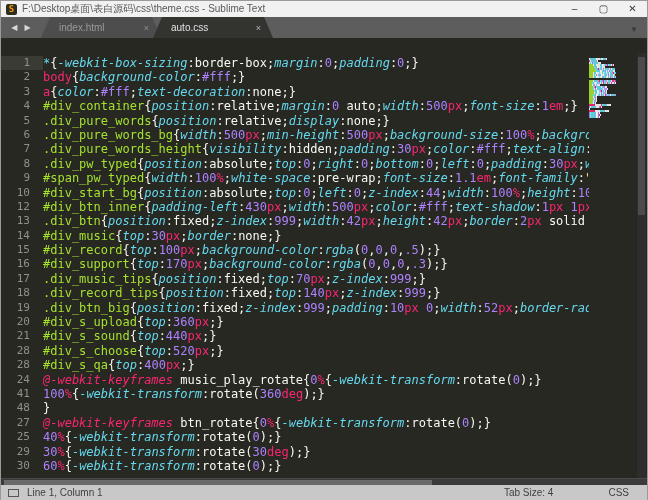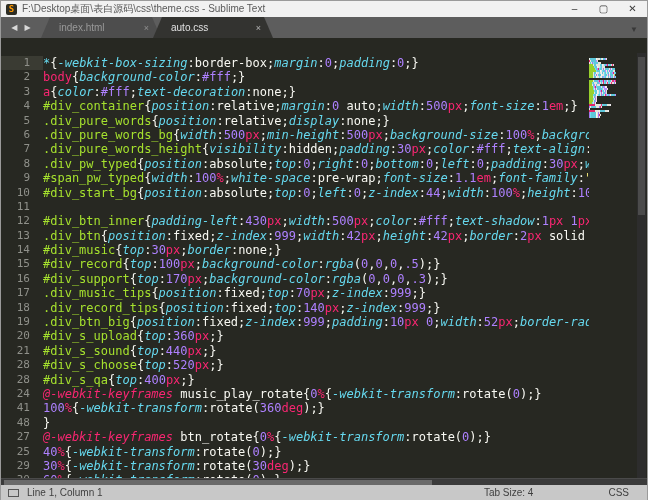--- a/index.html
+++ b/index.html
@@ -53,21 +53,21 @@
 
   
   .vscroll { position:absolute; top:52px; right:1px; width:9px; height:425px; background:#2d2d2d; }
   .vscroll-thumb { position:absolute; top:4px; left:1px; width:7px; height:158px; background:#4b4b4b; }
   .hscroll { position:absolute; top:477px; left:0; width:646px; height:7px; background:#3a3a3a; border-top:1px solid #4a4a4a; }
   .hscroll-thumb { position:absolute; top:1px; left:3px; width:428px; height:5px; background:#6a6a6a; }
 
   
   .statusbar { position:absolute; top:484px; left:0; width:646px; height:15px; background:#c8c8c8; display:flex; align-items:center; font-size:10px; color:#3f3f3f; }
   .status-icon { width:11px; height:8px; border:1px solid #555; margin:0 8px 0 7px; flex:none; }
-  .status-right { margin-left:auto; display:flex; align-items:flex-end; gap:75px; margin-right:18px; }
+  .status-right { margin-left:auto; display:flex; align-items:flex-end; gap:55px; margin-right:18px; }
 </style>
 </head>
 <body>
 
 <div class="window">
 
   <div class="titlebar">
     <span class="app-icon">S</span>
     <span class="title-text">F:\Desktop桌面\表白源码\css\theme.css - Sublime Text</span>
     <span class="win-controls">
@@ -101,21 +101,20 @@
         <div class="line"><span class="ln-box current">1</span><span class="code"><span class="tk-cy">*</span><span class="tk-w">{</span><span class="tk-ci">-webkit-box-sizing</span><span class="tk-w">:</span><span class="tk-w">border-box</span><span class="tk-w">;</span><span class="tk-ci">margin</span><span class="tk-w">:</span><span class="tk-pu">0</span><span class="tk-w">;</span><span class="tk-ci">padding</span><span class="tk-w">:</span><span class="tk-pu">0</span><span class="tk-w">;}</span></span></div>
         <div class="line"><span class="ln-box">2</span><span class="code"><span class="tk-pk">body</span><span class="tk-w">{</span><span class="tk-ci">background-color</span><span class="tk-w">:</span><span class="tk-pu">#fff</span><span class="tk-w">;}</span></span></div>
         <div class="line"><span class="ln-box">3</span><span class="code"><span class="tk-pk">a</span><span class="tk-w">{</span><span class="tk-ci">color</span><span class="tk-w">:</span><span class="tk-pu">#fff</span><span class="tk-w">;</span><span class="tk-ci">text-decoration</span><span class="tk-w">:</span><span class="tk-w">none</span><span class="tk-w">;}</span></span></div>
         <div class="line"><span class="ln-box">4</span><span class="code"><span class="tk-g">#div_container</span><span class="tk-w">{</span><span class="tk-ci">position</span><span class="tk-w">:</span><span class="tk-w">relative</span><span class="tk-w">;</span><span class="tk-ci">margin</span><span class="tk-w">:</span><span class="tk-pu">0</span><span class="tk-w"> auto</span><span class="tk-w">;</span><span class="tk-ci">width</span><span class="tk-w">:</span><span class="tk-pu">500</span><span class="tk-pk">px</span><span class="tk-w">;</span><span class="tk-ci">font-size</span><span class="tk-w">:</span><span class="tk-pu">1</span><span class="tk-pk">em</span><span class="tk-w">;}</span></span></div>
         <div class="line"><span class="ln-box">5</span><span class="code"><span class="tk-g">.div_pure_words</span><span class="tk-w">{</span><span class="tk-ci">position</span><span class="tk-w">:</span><span class="tk-w">relative</span><span class="tk-w">;</span><span class="tk-ci">display</span><span class="tk-w">:</span><span class="tk-w">none</span><span class="tk-w">;}</span></span></div>
         <div class="line"><span class="ln-box">6</span><span class="code"><span class="tk-g">.div_pure_words_bg</span><span class="tk-w">{</span><span class="tk-ci">width</span><span class="tk-w">:</span><span class="tk-pu">500</span><span class="tk-pk">px</span><span class="tk-w">;</span><span class="tk-ci">min-height</span><span class="tk-w">:</span><span class="tk-pu">500</span><span class="tk-pk">px</span><span class="tk-w">;</span><span class="tk-ci">background-size</span><span class="tk-w">:</span><span class="tk-pu">100</span><span class="tk-pk">%</span><span class="tk-w">;</span><span class="tk-ci">background-r</span></span></div>
         <div class="line"><span class="ln-box">7</span><span class="code"><span class="tk-g">.div_pure_words_height</span><span class="tk-w">{</span><span class="tk-ci">visibility</span><span class="tk-w">:</span><span class="tk-w">hidden</span><span class="tk-w">;</span><span class="tk-ci">padding</span><span class="tk-w">:</span><span class="tk-pu">30</span><span class="tk-pk">px</span><span class="tk-w">;</span><span class="tk-ci">color</span><span class="tk-w">:</span><span class="tk-pu">#fff</span><span class="tk-w">;</span><span class="tk-ci">text-align</span><span class="tk-w">:</span></span></div>
         <div class="line"><span class="ln-box">8</span><span class="code"><span class="tk-g">.div_pw_typed</span><span class="tk-w">{</span><span class="tk-ci">position</span><span class="tk-w">:</span><span class="tk-w">absolute</span><span class="tk-w">;</span><span class="tk-ci">top</span><span class="tk-w">:</span><span class="tk-pu">0</span><span class="tk-w">;</span><span class="tk-ci">right</span><span class="tk-w">:</span><span class="tk-pu">0</span><span class="tk-w">;</span><span class="tk-ci">bottom</span><span class="tk-w">:</span><span class="tk-pu">0</span><span class="tk-w">;</span><span class="tk-ci">left</span><span class="tk-w">:</span><span class="tk-pu">0</span><span class="tk-w">;</span><span class="tk-ci">padding</span><span class="tk-w">:</span><span class="tk-pu">30</span><span class="tk-pk">px</span><span class="tk-w">;</span><span class="tk-ci">width</span></span></div>
         <div class="line"><span class="ln-box">9</span><span class="code"><span class="tk-g">#span_pw_typed</span><span class="tk-w">{</span><span class="tk-ci">width</span><span class="tk-w">:</span><span class="tk-pu">100</span><span class="tk-pk">%</span><span class="tk-w">;</span><span class="tk-ci">white-space</span><span class="tk-w">:</span><span class="tk-w">pre-wrap</span><span class="tk-w">;</span><span class="tk-ci">font-size</span><span class="tk-w">:</span><span class="tk-pu">1.1</span><span class="tk-pk">em</span><span class="tk-w">;</span><span class="tk-ci">font-family</span><span class="tk-w">:</span><span class="tk-y">"Micro</span></span></div>
         <div class="line"><span class="ln-box">10</span><span class="code"><span class="tk-g">#div_start_bg</span><span class="tk-w">{</span><span class="tk-ci">position</span><span class="tk-w">:</span><span class="tk-w">absolute</span><span class="tk-w">;</span><span class="tk-ci">top</span><span class="tk-w">:</span><span class="tk-pu">0</span><span class="tk-w">;</span><span class="tk-ci">left</span><span class="tk-w">:</span><span class="tk-pu">0</span><span class="tk-w">;</span><span class="tk-ci">z-index</span><span class="tk-w">:</span><span class="tk-pu">44</span><span class="tk-w">;</span><span class="tk-ci">width</span><span class="tk-w">:</span><span class="tk-pu">100</span><span class="tk-pk">%</span><span class="tk-w">;</span><span class="tk-ci">height</span><span class="tk-w">:</span><span class="tk-pu">100</span></span></div>
-        <div class="line"><span class="ln-box">11</span><span class="code"></span></div>
         <div class="line"><span class="ln-box">12</span><span class="code"><span class="tk-g">#div_btn_inner</span><span class="tk-w">{</span><span class="tk-ci">padding-left</span><span class="tk-w">:</span><span class="tk-pu">430</span><span class="tk-pk">px</span><span class="tk-w">;</span><span class="tk-ci">width</span><span class="tk-w">:</span><span class="tk-pu">500</span><span class="tk-pk">px</span><span class="tk-w">;</span><span class="tk-ci">color</span><span class="tk-w">:</span><span class="tk-pu">#fff</span><span class="tk-w">;</span><span class="tk-ci">text-shadow</span><span class="tk-w">:</span><span class="tk-pu">1</span><span class="tk-pk">px</span><span class="tk-w"> </span><span class="tk-pu">1</span><span class="tk-pk">px</span></span></div>
         <div class="line"><span class="ln-box">13</span><span class="code"><span class="tk-g">.div_btn</span><span class="tk-w">{</span><span class="tk-ci">position</span><span class="tk-w">:</span><span class="tk-w">fixed</span><span class="tk-w">;</span><span class="tk-ci">z-index</span><span class="tk-w">:</span><span class="tk-pu">999</span><span class="tk-w">;</span><span class="tk-ci">width</span><span class="tk-w">:</span><span class="tk-pu">42</span><span class="tk-pk">px</span><span class="tk-w">;</span><span class="tk-ci">height</span><span class="tk-w">:</span><span class="tk-pu">42</span><span class="tk-pk">px</span><span class="tk-w">;</span><span class="tk-ci">border</span><span class="tk-w">:</span><span class="tk-pu">2</span><span class="tk-pk">px</span><span class="tk-w"> solid </span></span></div>
         <div class="line"><span class="ln-box">14</span><span class="code"><span class="tk-g">#div_music</span><span class="tk-w">{</span><span class="tk-ci">top</span><span class="tk-w">:</span><span class="tk-pu">30</span><span class="tk-pk">px</span><span class="tk-w">;</span><span class="tk-ci">border</span><span class="tk-w">:</span><span class="tk-w">none</span><span class="tk-w">;}</span></span></div>
         <div class="line"><span class="ln-box">15</span><span class="code"><span class="tk-g">#div_record</span><span class="tk-w">{</span><span class="tk-ci">top</span><span class="tk-w">:</span><span class="tk-pu">100</span><span class="tk-pk">px</span><span class="tk-w">;</span><span class="tk-ci">background-color</span><span class="tk-w">:</span><span class="tk-ci">rgba</span><span class="tk-w">(</span><span class="tk-pu">0</span><span class="tk-w">,</span><span class="tk-pu">0</span><span class="tk-w">,</span><span class="tk-pu">0</span><span class="tk-w">,</span><span class="tk-pu">.5</span><span class="tk-w">);}</span></span></div>
         <div class="line"><span class="ln-box">16</span><span class="code"><span class="tk-g">#div_support</span><span class="tk-w">{</span><span class="tk-ci">top</span><span class="tk-w">:</span><span class="tk-pu">170</span><span class="tk-pk">px</span><span class="tk-w">;</span><span class="tk-ci">background-color</span><span class="tk-w">:</span><span class="tk-ci">rgba</span><span class="tk-w">(</span><span class="tk-pu">0</span><span class="tk-w">,</span><span class="tk-pu">0</span><span class="tk-w">,</span><span class="tk-pu">0</span><span class="tk-w">,</span><span class="tk-pu">.3</span><span class="tk-w">);}</span></span></div>
         <div class="line"><span class="ln-box">17</span><span class="code"><span class="tk-g">.div_music_tips</span><span class="tk-w">{</span><span class="tk-ci">position</span><span class="tk-w">:</span><span class="tk-w">fixed</span><span class="tk-w">;</span><span class="tk-ci">top</span><span class="tk-w">:</span><span class="tk-pu">70</span><span class="tk-pk">px</span><span class="tk-w">;</span><span class="tk-ci">z-index</span><span class="tk-w">:</span><span class="tk-pu">999</span><span class="tk-w">;}</span></span></div>
         <div class="line"><span class="ln-box">18</span><span class="code"><span class="tk-g">.div_record_tips</span><span class="tk-w">{</span><span class="tk-ci">position</span><span class="tk-w">:</span><span class="tk-w">fixed</span><span class="tk-w">;</span><span class="tk-ci">top</span><span class="tk-w">:</span><span class="tk-pu">140</span><span class="tk-pk">px</span><span class="tk-w">;</span><span class="tk-ci">z-index</span><span class="tk-w">:</span><span class="tk-pu">999</span><span class="tk-w">;}</span></span></div>
         <div class="line"><span class="ln-box">19</span><span class="code"><span class="tk-g">.div_btn_big</span><span class="tk-w">{</span><span class="tk-ci">position</span><span class="tk-w">:</span><span class="tk-w">fixed</span><span class="tk-w">;</span><span class="tk-ci">z-index</span><span class="tk-w">:</span><span class="tk-pu">999</span><span class="tk-w">;</span><span class="tk-ci">padding</span><span class="tk-w">:</span><span class="tk-pu">10</span><span class="tk-pk">px</span><span class="tk-w"> </span><span class="tk-pu">0</span><span class="tk-w">;</span><span class="tk-ci">width</span><span class="tk-w">:</span><span class="tk-pu">52</span><span class="tk-pk">px</span><span class="tk-w">;</span><span class="tk-ci">border-radius</span></span></div>
         <div class="line"><span class="ln-box">20</span><span class="code"><span class="tk-g">#div_s_upload</span><span class="tk-w">{</span><span class="tk-ci">top</span><span class="tk-w">:</span><span class="tk-pu">360</span><span class="tk-pk">px</span><span class="tk-w">;}</span></span></div>
         <div class="line"><span class="ln-box">21</span><span class="code"><span class="tk-g">#div_s_sound</span><span class="tk-w">{</span><span class="tk-ci">top</span><span class="tk-w">:</span><span class="tk-pu">440</span><span class="tk-pk">px</span><span class="tk-w">;}</span></span></div>

